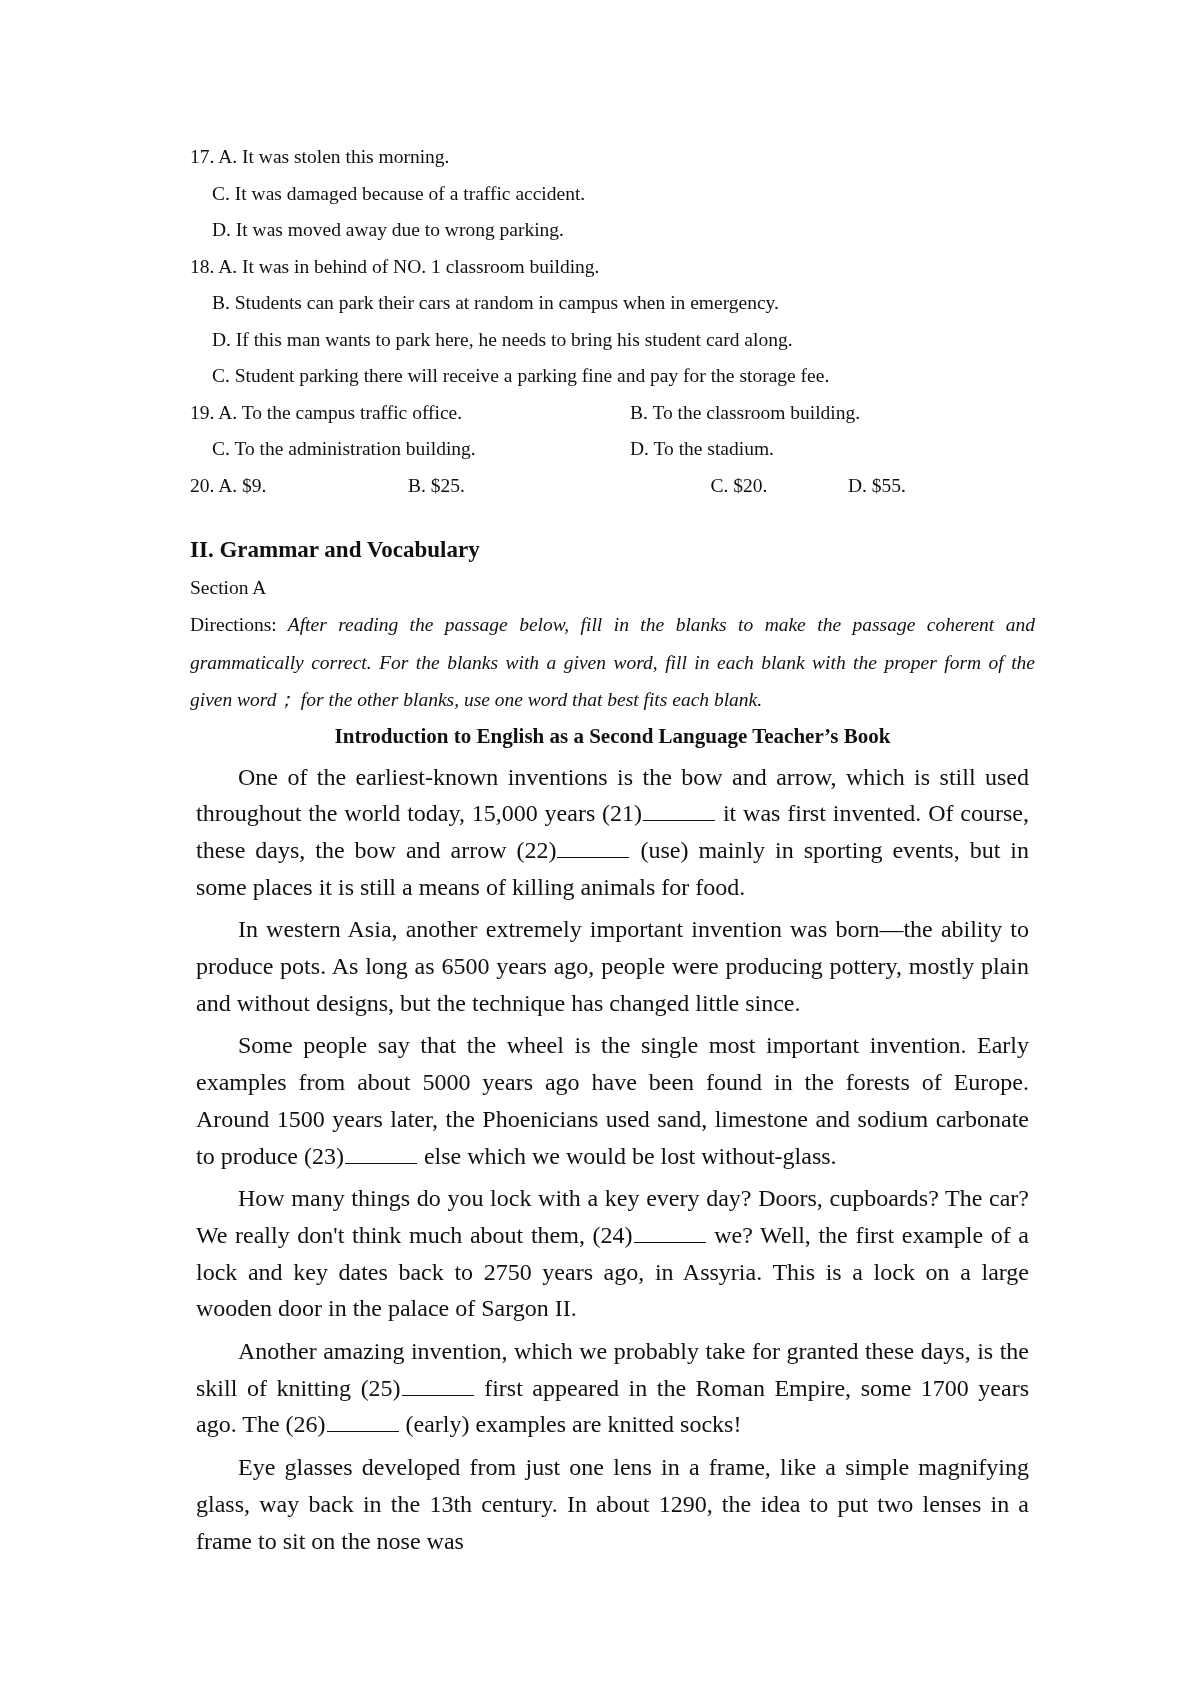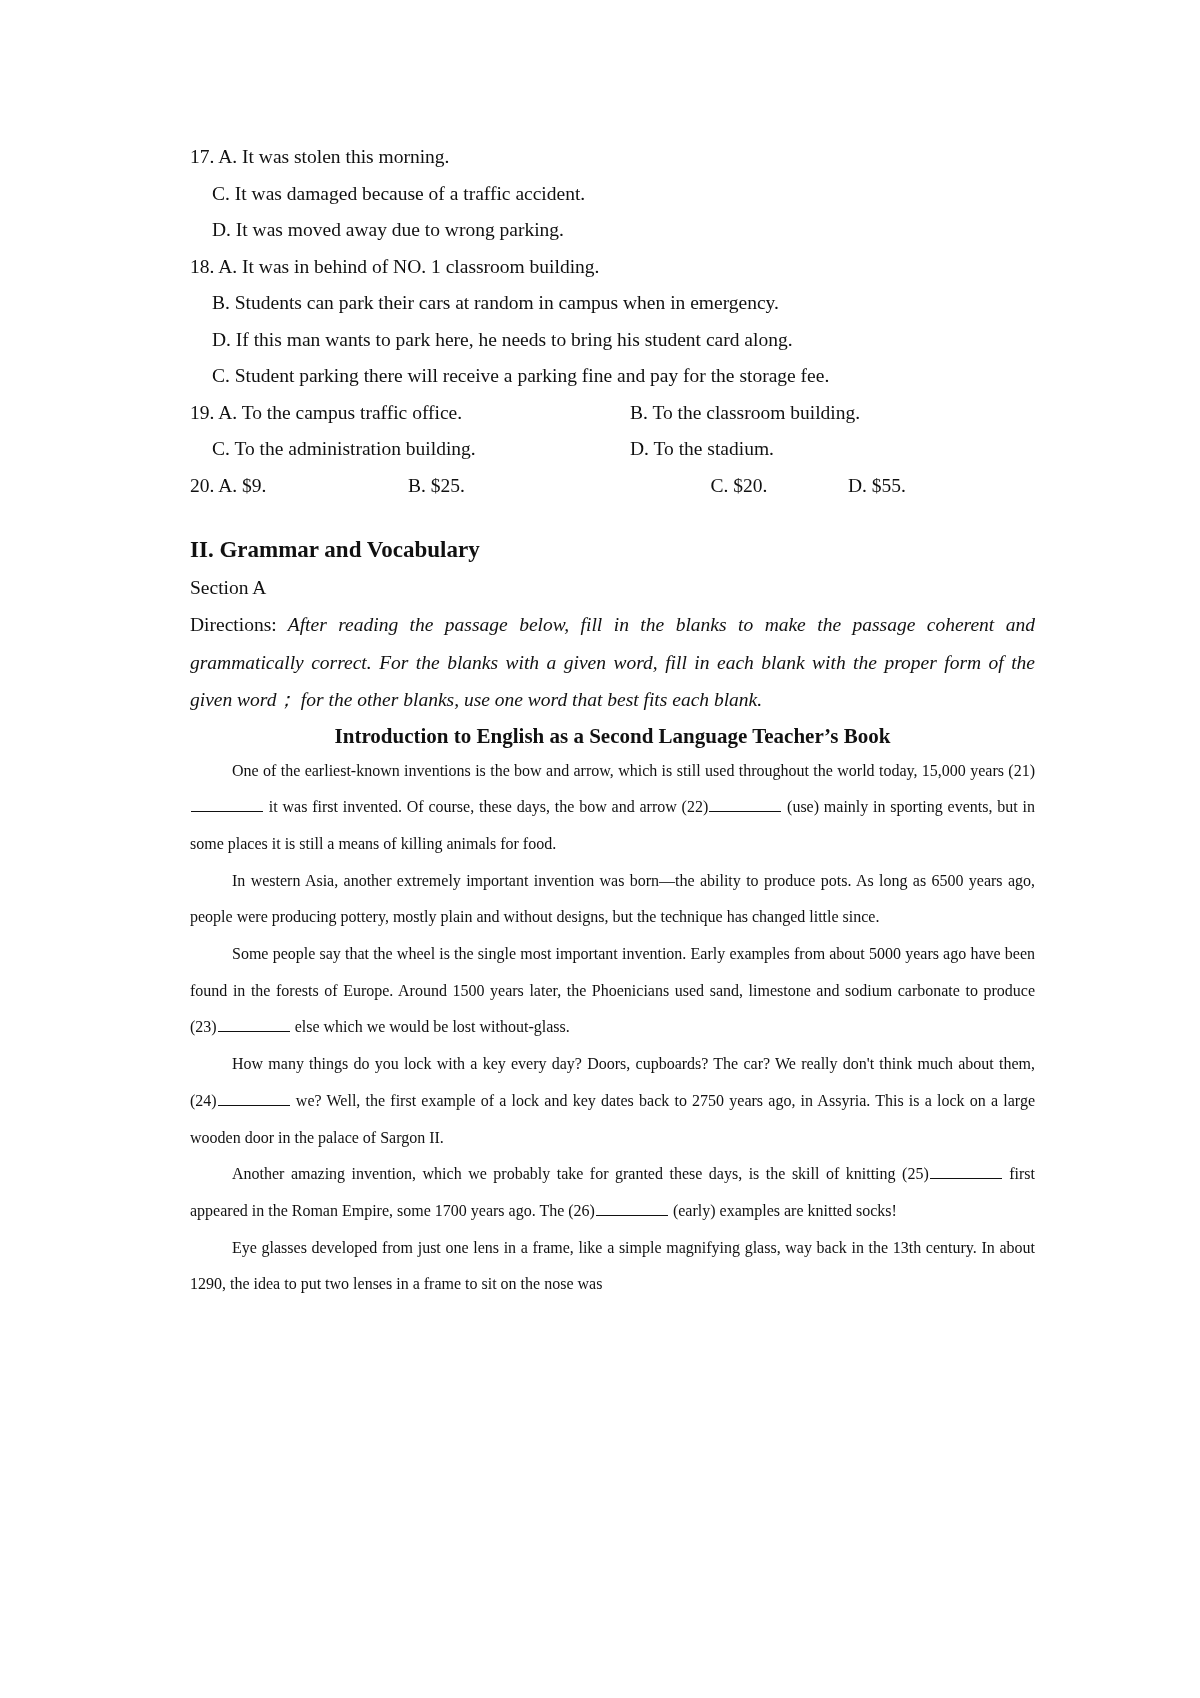--- a/index.html
+++ b/index.html
@@ -16,21 +16,21 @@
   .c1b { width: 218px; }
   .c2b { width: 222px; }
   .c3b { width: 218px; text-align: center; }
   .row .indent { padding-left: 22px; width: 418px; }
   h2 { font-size: 23px; font-weight: bold; margin: 0; line-height: 32px; margin-top: 30px; }
   .section { font-size: 19.5px; font-weight: normal; line-height: 36px; margin-top: 4px; }
   .directions { font-size: 19.5px; line-height: 37.5px; text-align: justify; }
   .directions b { font-weight: normal; }
   .directions i { font-style: italic; }
   .ptitle { font-size: 21px; font-weight: bold; text-align: center; line-height: 34px; }
-  .para { font-size: 16px; line-height: 36.7px; text-align: justify; text-indent: 42px; margin: 0; }
+  .para { font-size: 24px; line-height: 36.7px; text-align: justify; text-indent: 42px; margin: 6px; }
   .blank { display: inline-block; width: 72px; border-bottom: 1px solid #111; height: 1px; vertical-align: baseline; margin: 0 1px; }
 </style>
 </head>
 <body>
 
 <div class="page">
 
   <div>
     <div class="line"><span>17.</span> <span>A. It was stolen this morning.</span></div>
     <div class="line opt">C. It was damaged because of a traffic accident.</div>

